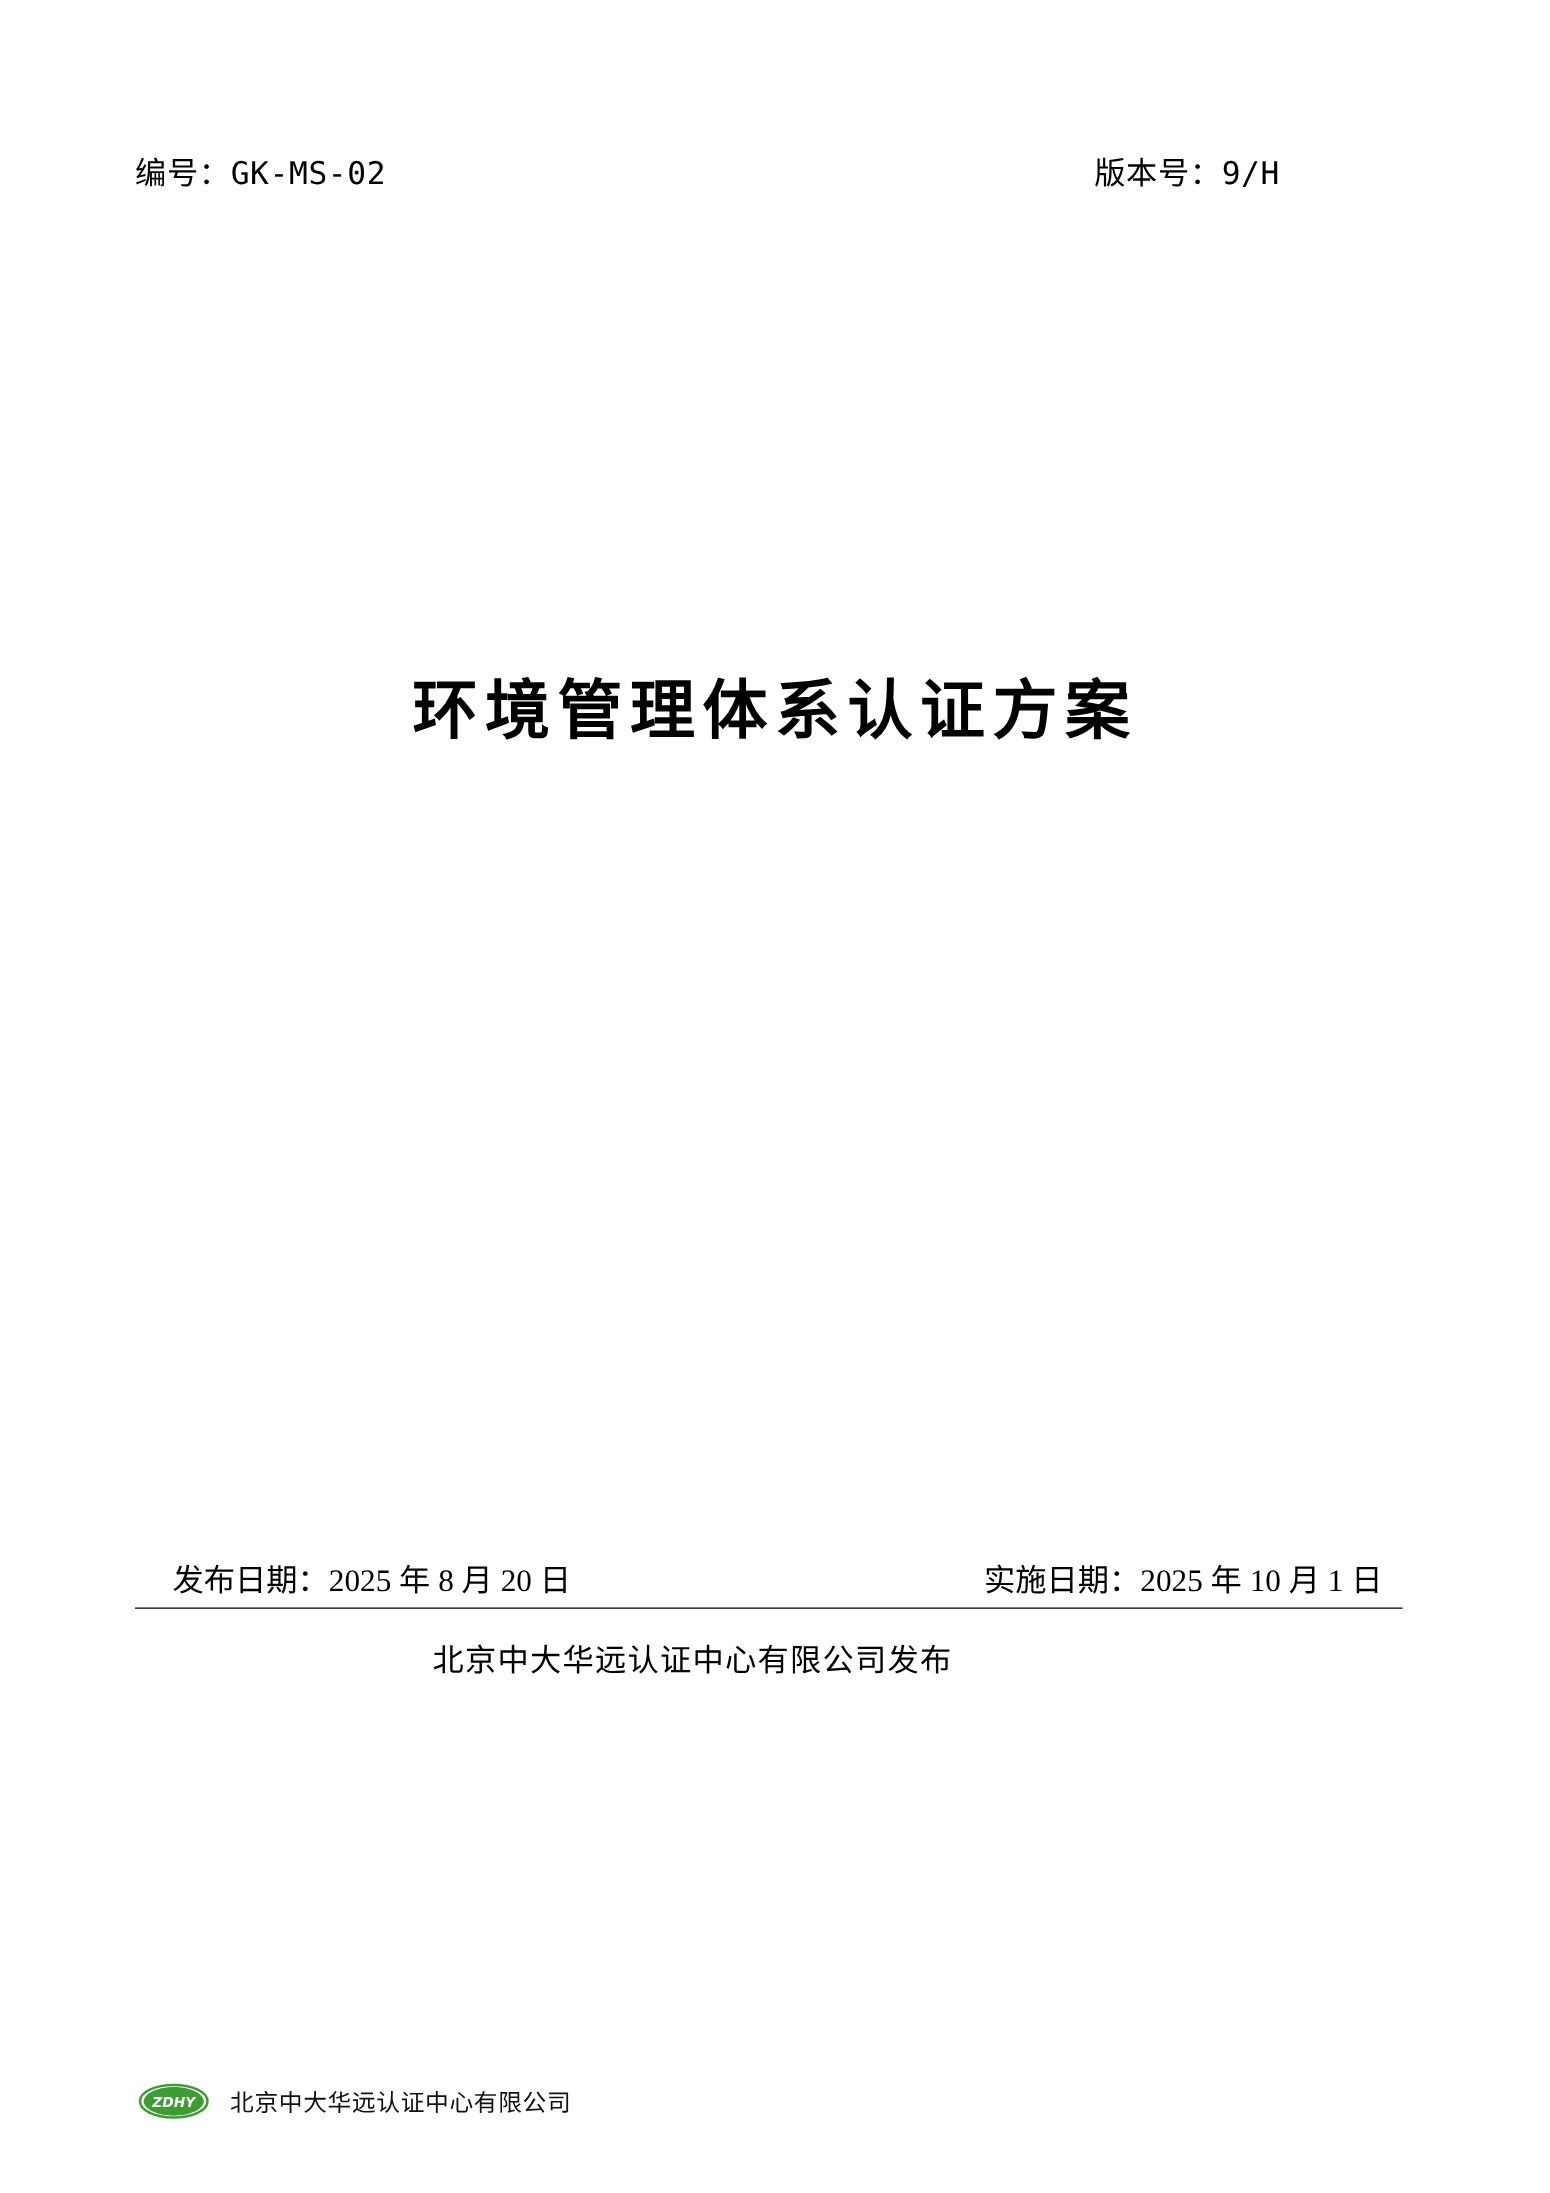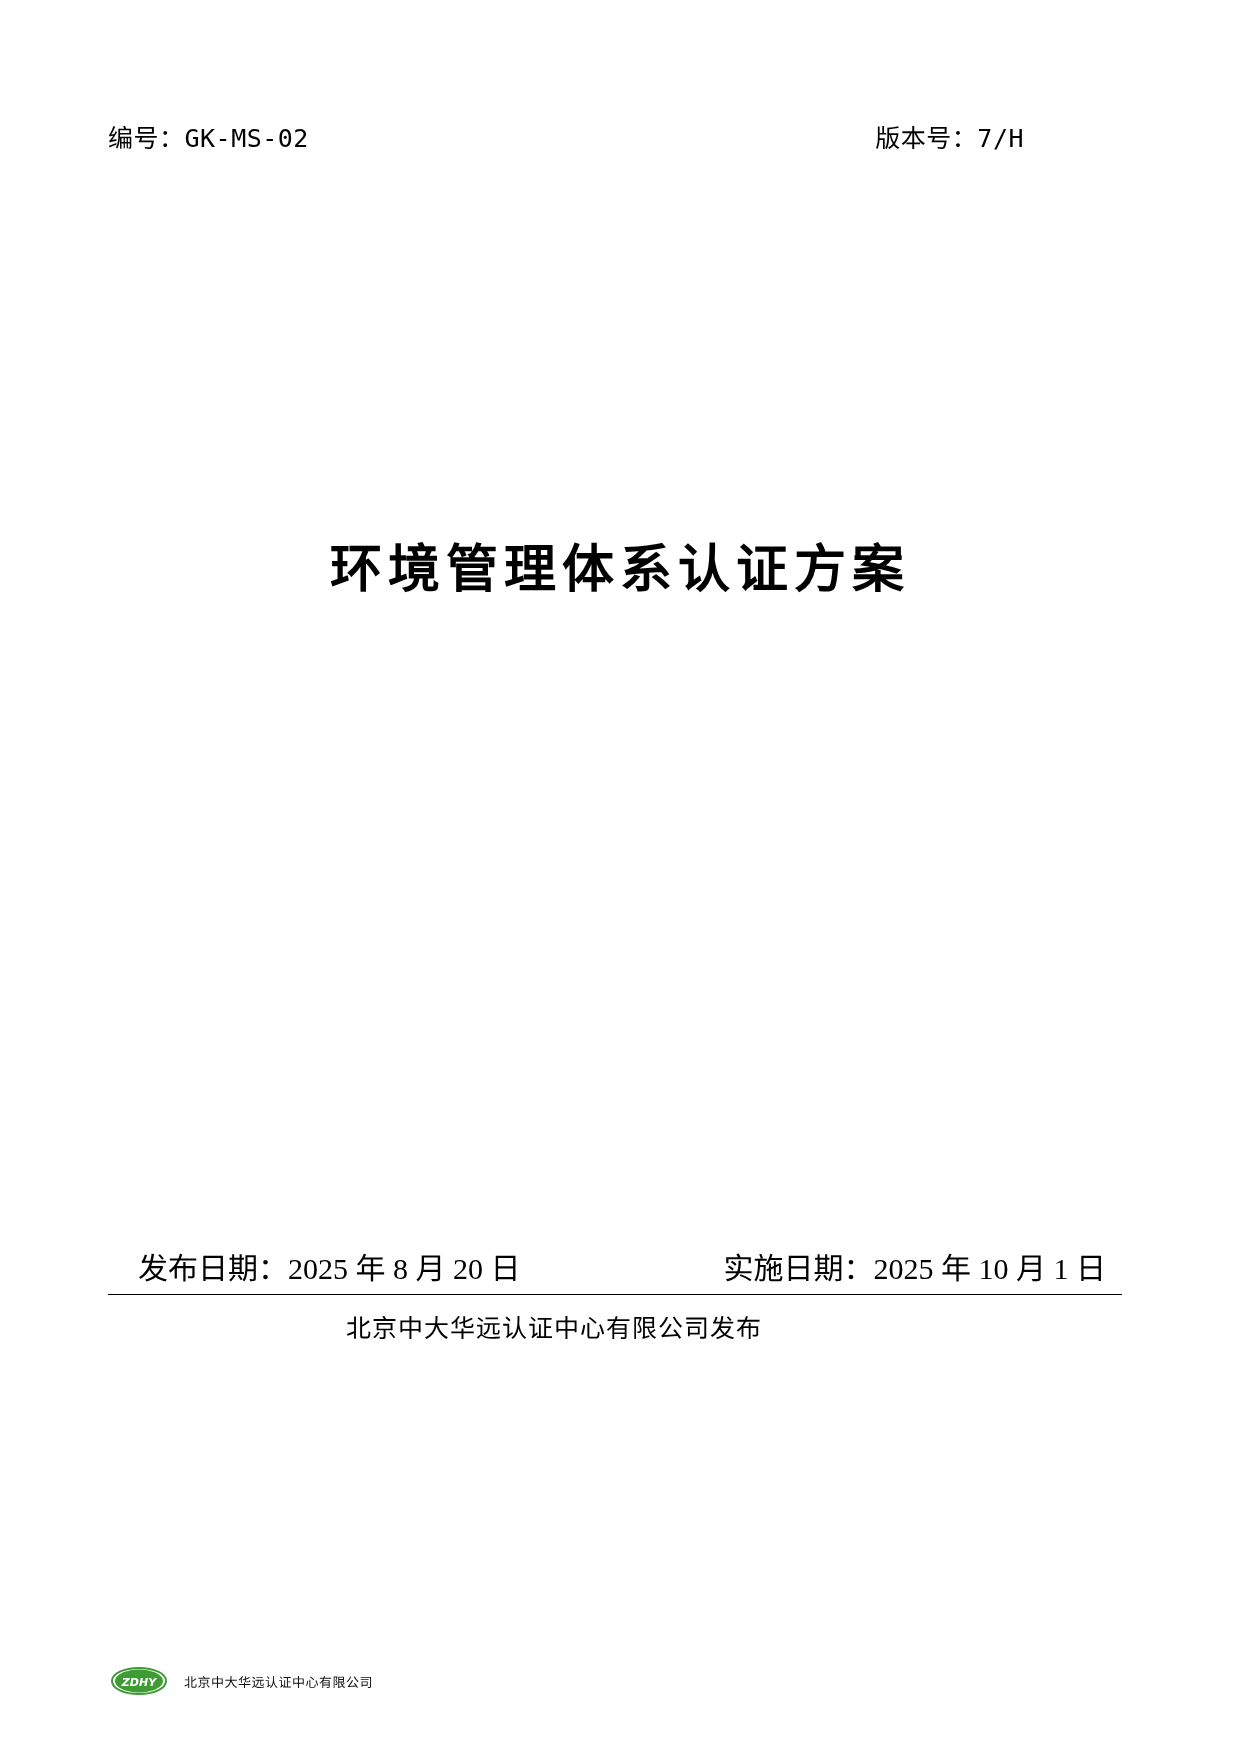--- a/index.html
+++ b/index.html
@@ -63,21 +63,21 @@
     left: 108px;
     width: 1014px;
     display: flex;
     justify-content: space-between;
     align-items: flex-end;
     padding-bottom: 6px;
     border-bottom: 1.6px solid #000;
     box-sizing: border-box;
   }
   .date-item {
-    font-size: 30px;
+    font-size: 25px;
     white-space: nowrap;
   }
   .date-item.left {
     padding-left: 30px;
   }
   .date-item.right {
     padding-right: 16px;
   }
 
   
@@ -102,34 +102,34 @@
     gap: 14px;
     text-align: right;
   }
   .logo {
     position: relative;
     width: 62px;
     height: 30px;
     flex: none;
   }
   .footer-text {
-    font-size: 13px;
+    font-size: 19px;
     letter-spacing: 0.5px;
     white-space: nowrap;
     color: #111;
   }
 </style>
 </head>
 <body>
 
 <div class="page">
 
   <div class="header-row">
     <div class="doc-code">编号：GK-MS-02</div>
-    <div class="doc-version">版本号：7/H</div>
+    <div class="doc-version">版本号：9/H</div>
   </div>
 
   <div class="title-block">
     <h1 class="main-title">环境管理体系认证方案</h1>
   </div>
 
   <div class="dates-row">
     <div class="date-item left">发布日期：2025 年 8 月 20 日</div>
     <div class="date-item right">实施日期：2025 年 10 月 1 日</div>
   </div>

